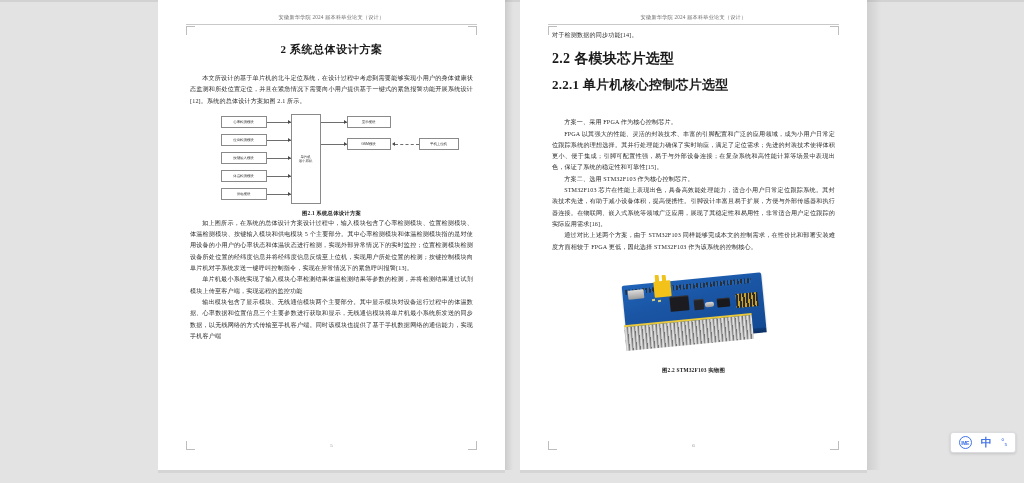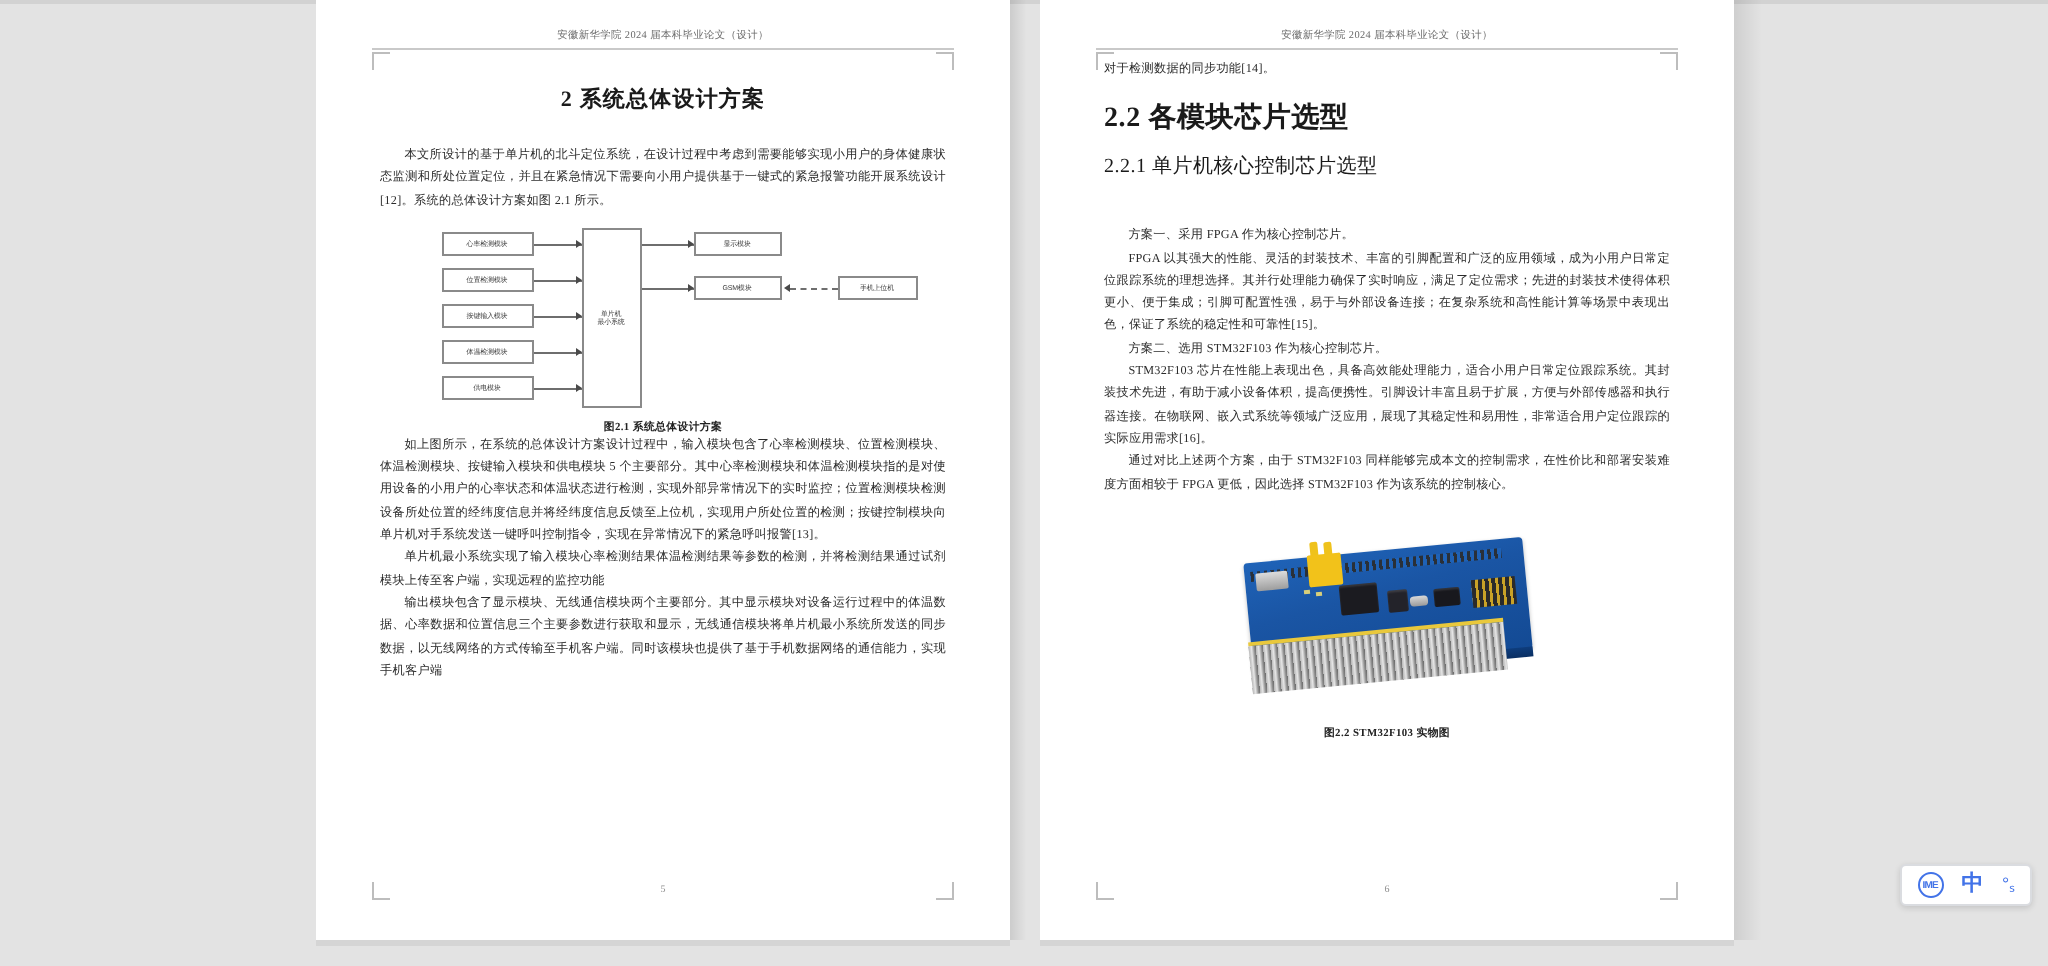--- a/index.html
+++ b/index.html
@@ -82,22 +82,22 @@
     font-family: "Liberation Serif", serif;
   }
   h2.sec {
     font-size: 14px;
     font-weight: bold;
     color: #1a1a1a;
     margin: 9px 0 8px 0;
     letter-spacing: .3px;
   }
   h3.subsec {
-    font-size: 10px;
-    font-weight: normal;
+    font-size: 13px;
+    font-weight: bold;
     color: #1a1a1a;
     margin: 8px 0 23px 0;
     letter-spacing: .25px;
   }
   p.body {
     font-size: 6.1px;
     line-height: 11.3px;
     color: #2b2b2b;
     text-align: justify;
     text-indent: 12.2px;

